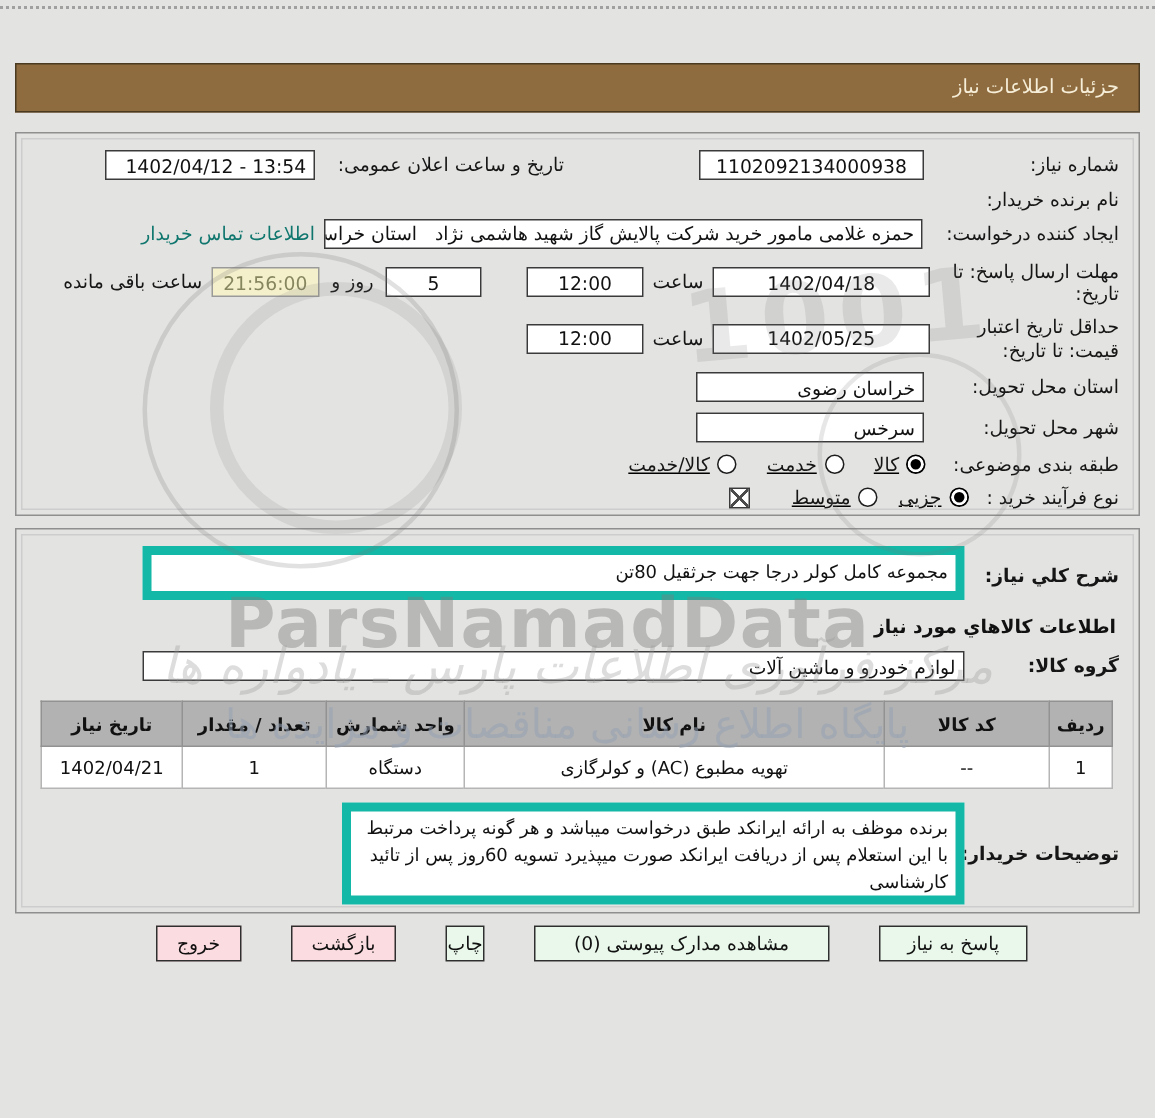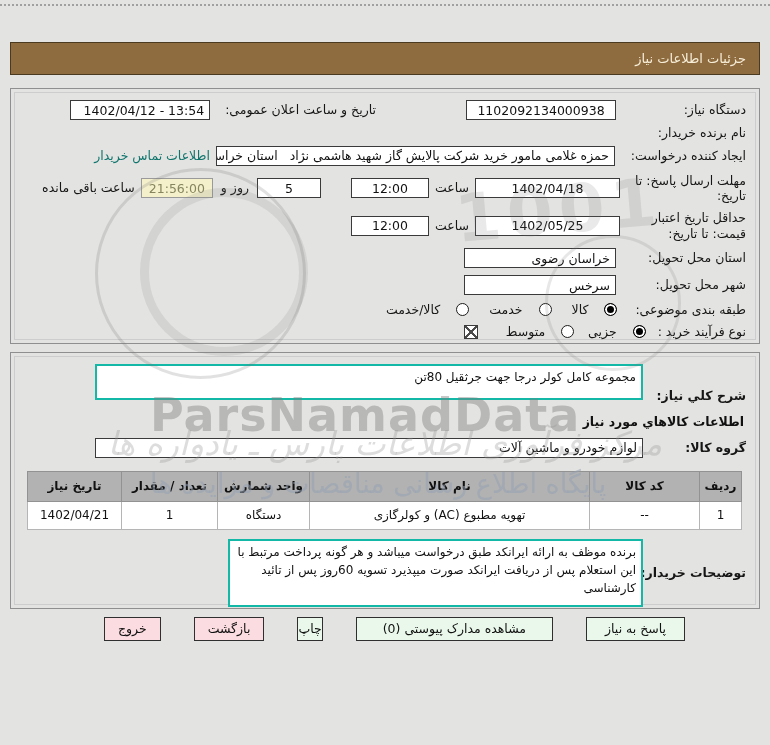--- a/index.html
+++ b/index.html
@@ -19,29 +19,29 @@
   .lbl.wrap{white-space:normal;width:118px;}
   .lblcol{width:97px;}
   .lblcol2{width:95px;flex:none;}
   .b{font-weight:bold;}
   .fld{background:#fff;border:1px solid #3a3a3a;height:20px;font-size:12.5px;color:#111;
        display:flex;align-items:center;box-sizing:border-box;padding:0 5px;flex:none;overflow:hidden;white-space:nowrap;}
   .fld.c{justify-content:center;}
   .fld.ltr{direction:ltr;}
   .fld.endr{justify-content:flex-end;}
   .fld.warn{background:#f4f0cc;color:#85855e;border:1px solid #9a9a9a;}
-  .area{background:#fff;border:2px solid #14b8a6;font-size:12px;color:#111;box-sizing:border-box;
+  .area{background:#fff;border:6px solid #14b8a6;font-size:12px;color:#111;box-sizing:border-box;
         padding:2px 5px;line-height:1.5;flex:none;overflow:hidden;}
   .link{color:#0f766e;font-size:12.5px;cursor:pointer;white-space:nowrap;}
   .radio{width:13px;height:13px;border:1px solid #1d1d1d;border-radius:50%;background:#fff;box-sizing:border-box;flex:none;}
   .radio.sel{background:#000;border:1.5px solid #000;box-shadow:inset 0 0 0 2px #fff;}
   .chk{width:14px;height:14px;border:1px solid #3a3a3a;box-sizing:border-box;flex:none;background-color:#fff;
        background-image:linear-gradient(45deg,transparent 43%,#4a4a4a 45%,#4a4a4a 55%,transparent 57%),
                         linear-gradient(-45deg,transparent 43%,#4a4a4a 45%,#4a4a4a 55%,transparent 57%);}
-  .optgroup{display:flex;align-items:center;gap:16px;flex:none;}
+  .optgroup{display:flex;align-items:center;gap:5px;flex:none;text-decoration:underline;}
   .opt{font-size:12.5px;color:#161616;white-space:nowrap;}
   .w64{width:64px}.w72{width:72px}.w78{width:78px}.w140{width:140px}.w145{width:145px}
   .w150{width:150px}.w152{width:152px}.w399{width:399px}.w415{width:415px}.w452{width:452px}.w548{width:548px}
   .g6{margin-left:6px}.g8{margin-left:8px}.g12{margin-left:12px}.g14{margin-left:14px}.g15{margin-left:15px}
   .g18{margin-left:18px}.g20{margin-left:20px}.g26{margin-left:26px}
   .g28{margin-left:28px}.g30{margin-left:30px}.g33{margin-left:33px}.g90{margin-left:90px}
   .heading{font-size:12.5px;font-weight:bold;color:#111;margin:10px 2px 9px 0;}
   table.items{border-collapse:collapse;margin:13px 4px 9px 6px;width:714px;table-layout:fixed;}
   table.items th{background:#b2b2b2;border:1px solid #929292;font-size:12px;font-weight:bold;color:#111;height:29px;padding:0 2px;}
   table.items td{background:#fff;border:1px solid #b5b5b5;font-size:12px;color:#111;height:27px;text-align:center;padding:0 2px;}
@@ -70,21 +70,21 @@
   <div class="dots"></div>
 
   <div class="titlebar">
     <span>جزئیات اطلاعات نیاز</span>
   </div>
 
   <div class="box box1">
     <div class="box-inner">
 
       <div class="row">
-        <span class="lbl lblcol">دستگاه نیاز:</span>
+        <span class="lbl lblcol">شماره نیاز:</span>
         <span class="g33"></span>
         <div class="fld c ltr w150">1102092134000938</div>
         <span class="g90"></span>
         <span class="lbl">تاریخ و ساعت اعلان عمومی:</span>
         <span class="g15"></span>
         <div class="fld ltr endr w140">1402/04/12 - 13:54</div>
       </div>
 
       <div class="row">
         <span class="lbl" style="width:105px">نام برنده خریدار:</span>
@@ -175,21 +175,21 @@
         <span class="g6"></span>
       </div>
 
     </div>
   </div>
 
   <div class="box box2">
     <div class="box-inner">
 
       <div class="row top" style="margin-bottom:8px">
-        <span class="lbl b lblcol2" style="margin-top:24px">شرح کلي نیاز:</span>
+        <span class="lbl b lblcol2" style="margin-top:12px">شرح کلي نیاز:</span>
         <span class="g8"></span>
         <div class="area w548" style="height:36px">مجموعه کامل کولر درجا جهت جرثقیل 80تن</div>
       </div>
 
       <div class="heading">اطلاعات کالاهاي مورد نیاز</div>
 
       <div class="row" style="margin-bottom:0">
         <span class="lbl b lblcol2">گروه کالا:</span>
         <span class="g8"></span>
         <div class="fld w548">لوازم خودرو و ماشین آلات</div>

